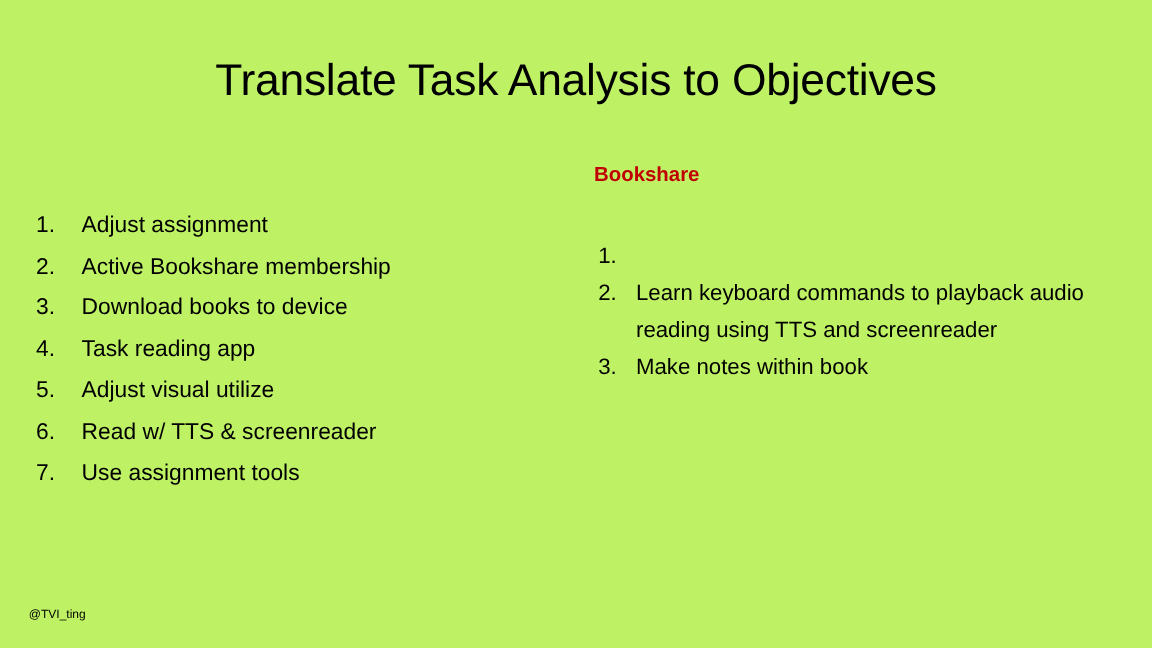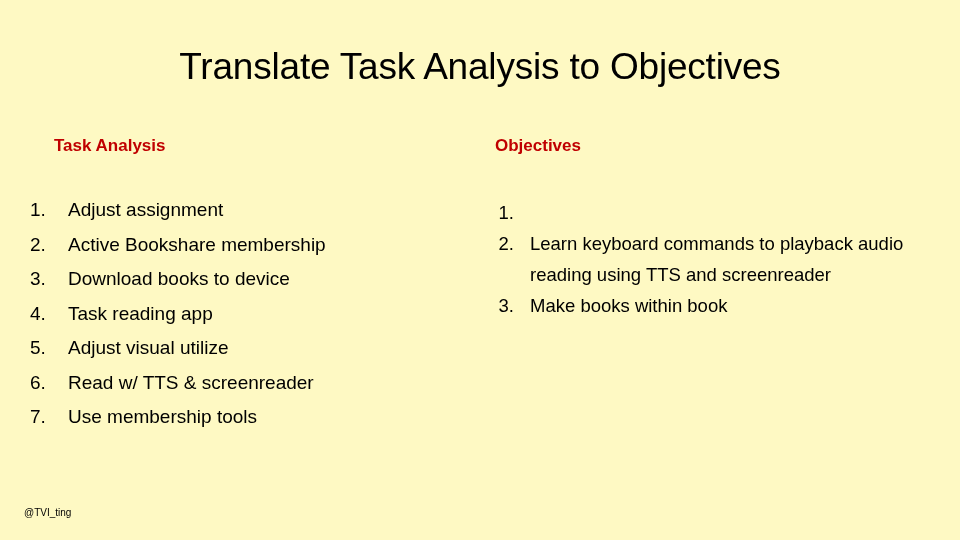--- a/index.html
+++ b/index.html
@@ -11,21 +11,21 @@
     height: 540px;
     background: #ffffff;
     font-family: "Liberation Sans", sans-serif;
     color: #000000;
     overflow: hidden;
   }
   .slide {
     position: relative;
     width: 960px;
     height: 540px;
-    background: #fef9c3;
+    background: #bef264;
   }
 
   
   .slide-title {
     position: absolute;
     left: 0;
     top: 44px;
     width: 960px;
     text-align: center;
     font-size: 37px;
@@ -129,21 +129,20 @@
   }
 </style>
 </head>
 <body>
 
 <div class="slide">
 
   <div class="slide-title">Translate Task Analysis to Objectives</div>
 
   <div class="column column-left">
-    <div class="column-heading">Task Analysis</div>
 
     <ul class="list list-left">
       <li class="list-item">
         <span class="item-marker">1.</span>
         <span class="item-text">Adjust assignment</span>
       </li>
       <li class="list-item">
         <span class="item-marker">2.</span>
         <span class="item-text">Active Bookshare membership</span>
       </li>
@@ -158,38 +157,38 @@
       <li class="list-item">
         <span class="item-marker">5.</span>
         <span class="item-text">Adjust visual utilize</span>
       </li>
       <li class="list-item">
         <span class="item-marker">6.</span>
         <span class="item-text">Read w/ TTS &amp; screenreader</span>
       </li>
       <li class="list-item">
         <span class="item-marker">7.</span>
-        <span class="item-text">Use membership tools</span>
+        <span class="item-text">Use assignment tools</span>
       </li>
     </ul>
   </div>
 
   <div class="column column-right">
-    <div class="column-heading">Objectives</div>
+    <div class="column-heading">Bookshare</div>
 
     <ul class="list list-right">
       <li class="list-item">
         <span class="item-marker">1.</span>
       </li>
       <li class="list-item">
         <span class="item-marker">2.</span>
         <span class="item-text">Learn keyboard commands to playback audio reading using TTS and screenreader</span>
       </li>
       <li class="list-item">
         <span class="item-marker">3.</span>
-        <span class="item-text">Make books within book</span>
+        <span class="item-text">Make notes within book</span>
       </li>
     </ul>
   </div>
 
   <div class="footer-handle">@TVI_ting</div>
 
 </div>
 
 </body></html>

